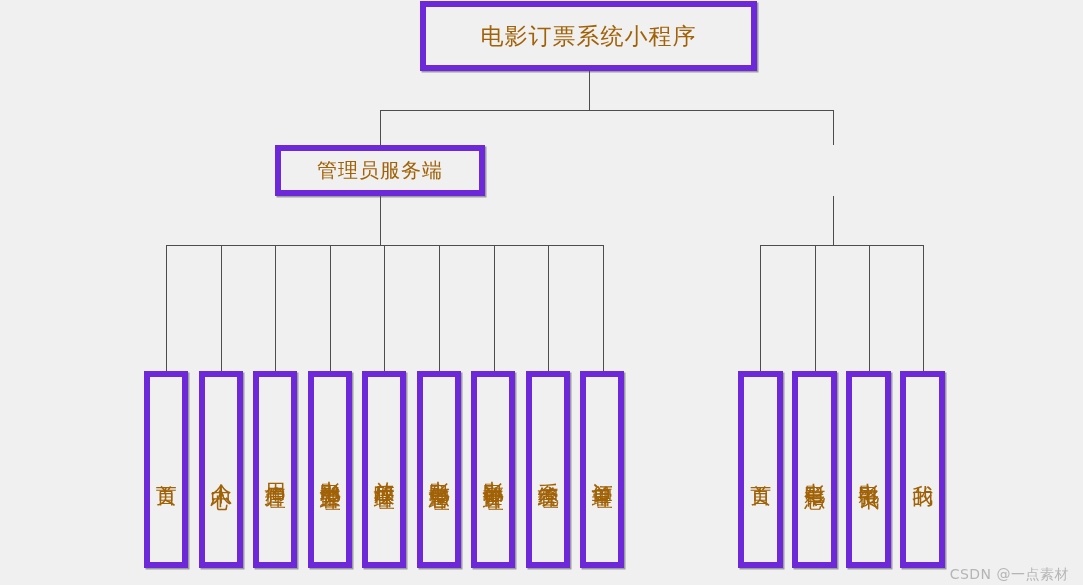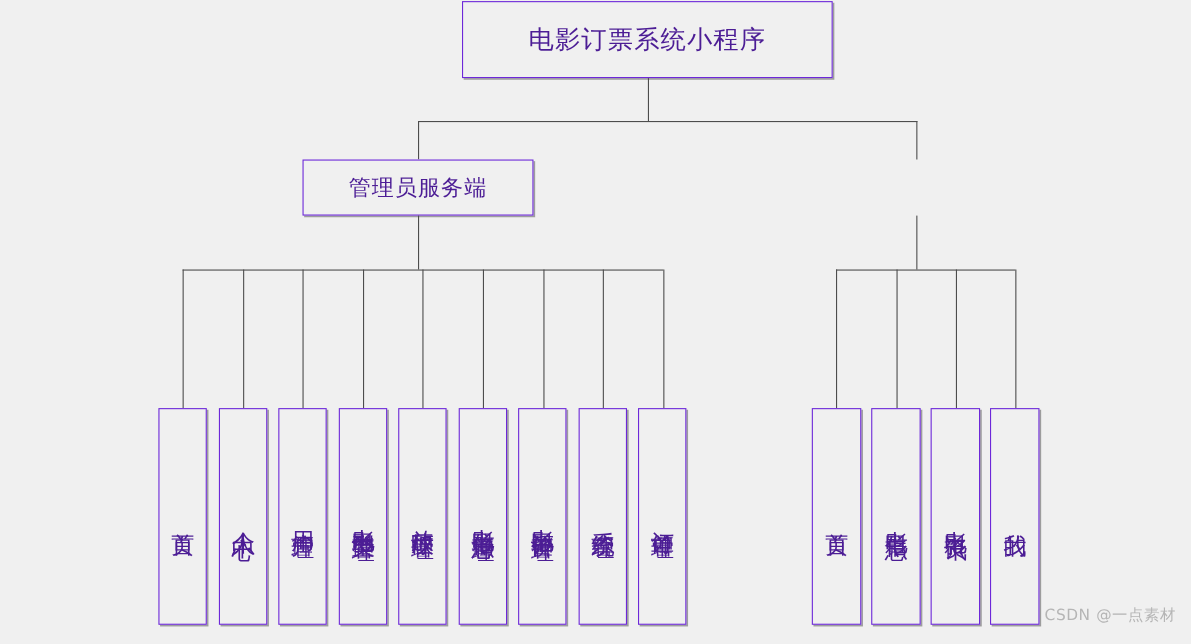--- a/index.html
+++ b/index.html
@@ -17,26 +17,26 @@
     position: relative;
     width: 1083px;
     height: 585px;
   }
 
   
   .node {
     position: absolute;
     box-sizing: border-box;
     background: #f0f0f0;
-    border: 1px solid #6d28d9;
+    border: 6px solid #6d28d9;
     box-shadow: 1.5px 1.5px 0 0 rgba(90,90,90,0.55);
     display: flex;
     align-items: center;
     justify-content: center;
-    color: #4c1d95;
+    color: #a16207;
   }
 
   .node-root {
     left: 420px;
     top: 1px;
     width: 337px;
     height: 70px;
     font-size: 23px;
     letter-spacing: 1px;
   }
@@ -80,21 +80,21 @@
   .vline {
     position: absolute;
     width: 0;
     border-left: 1px solid #4d4d4d;
   }
 
   
   .watermark {
     position: absolute;
     right: 14px;
-    bottom: 16px;
+    bottom: 1px;
     font-size: 14px;
     color: #b5b5b5;
     letter-spacing: 0.5px;
     white-space: nowrap;
   }
 </style>
 </head>
 <body>
 
 <div id="diagram">

